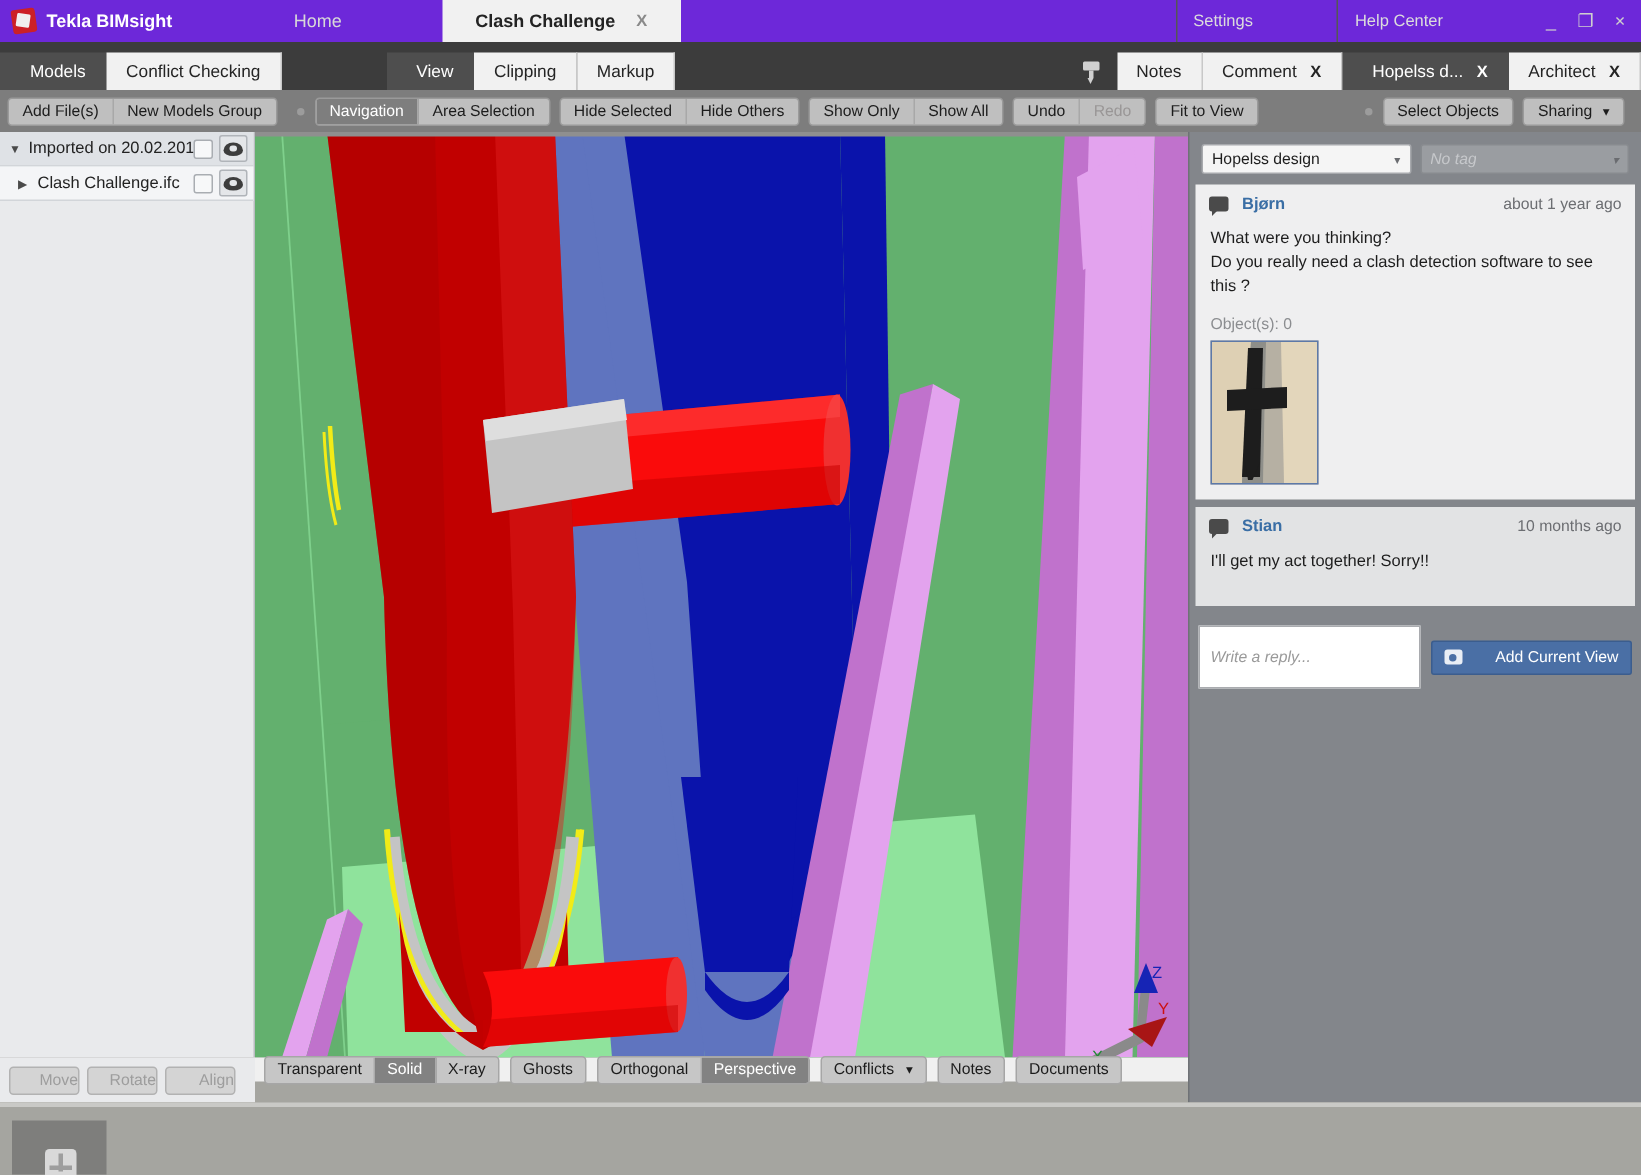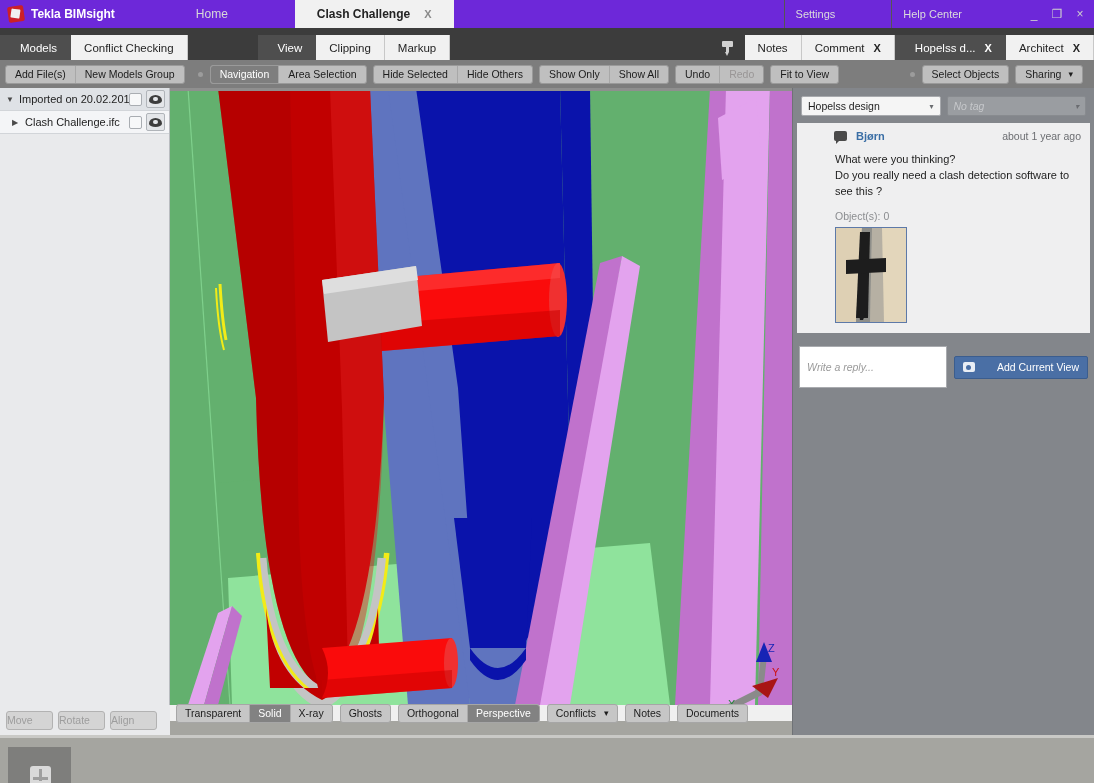--- a/index.html
+++ b/index.html
@@ -129,40 +129,40 @@
           border-right:1px solid #ababab; }
   .vbtn:last-child{border-right:none;}
   .vbtn.active{ background:#828282; color:#fff; }
   .vbtn.caret::after{ content:"▾"; margin-left:8px; font-size:9px;}
 
   
   #xfbar {
     position:absolute; left:0; top:705px; width:170px; height:30px;
     background:#e9eaec; display:flex; align-items:center; gap:5px; padding-left:6px;
   }
-  .xfbtn { height:19px; min-width:47px; display:flex;align-items:center;justify-content:flex-start;
+  .xfbtn { height:19px; min-width:47px; display:flex;align-items:center;justify-content:flex-end;
            background:#d4d4d4; border:1px solid #b2b2b2; border-radius:3px;
            font-size:10.5px; color:#9d9d9d; }
 
   
   #rpanel {
     position:absolute; left:792px; top:88px; width:302px; height:647px;
     background:#83868b; border-left:1px solid #6f7276;
   }
   .rp-head { display:flex; gap:6px; padding:8px 8px 7px 8px; }
   .sel {
     flex:1; height:20px; background:#f5f5f5; border:1px solid #a7a9ad;
     border-radius:2px; display:flex; align-items:center; padding:0 6px;
     font-size:10.5px; color:#1e1e1e; position:relative;
   }
   .sel.muted { background:#9a9da1; border-color:#888b8f; color:#c6c8cb; font-style:italic;}
   .sel .cv { position:absolute; right:6px; font-size:8px; color:#6a6c70;}
   .sel .txt { white-space:nowrap; overflow:hidden;}
 
-  .cbox { background:#efeff0; margin:0 4px 5px 4px;padding-left:28px; }
+  .cbox { background:#efeff0; margin:0 4px 5px 4px; }
   .cbox.alt { background:#e2e3e4; }
   .c-head { display:flex; align-items:center; height:26px; padding:0 9px; }
   .bubble { width:13px;height:10px; background:#4a4a4a; border-radius:2px;
             position:relative; margin-right:9px; flex:0 0 auto;}
   .bubble::after{ content:""; position:absolute; left:2px; top:9px;
      width:0;height:0;border-left:4px solid #4a4a4a;border-bottom:4px solid transparent;}
   .c-author { font-size:11px; color:#3a6ea5; font-weight:bold; }
   .c-time { margin-left:auto; font-size:10.5px; color:#6c6e72; }
   .c-body { padding:2px 10px 9px 10px; font-size:11px; color:#1d1d1d; line-height:16px; }
   .c-objs { padding:2px 10px 5px 10px; font-size:10.5px; color:#8b8d90; }
@@ -540,20 +540,28 @@
           <polygon points="42,0 70,0 70,94 46,94" fill="#e3d6bb"></polygon>
           <polygon points="36,0 46,0 48,94 34,94" fill="#b6b0a3"></polygon>
           <polygon points="24,4 34,4 32,90 20,90" fill="#1d1d1d"></polygon>
           <polygon points="10,32 50,30 50,44 10,46" fill="#1d1d1d"></polygon>
           <polygon points="22,80 32,80 27,92 24,92" fill="#1d1d1d"></polygon>
         </svg>
       </div>
     </div>
   </div>
 
+  <div class="cbox alt">
+    <div class="c-head">
+      <span class="bubble"></span>
+      <span class="c-author">Stian</span>
+      <span class="c-time">10 months ago</span>
+    </div>
+    <div class="c-body" style="white-space:pre-line;padding-bottom:22px">I'll get my act together! Sorry!!</div>
+  </div>
 
   <div class="reply-row">
     <div class="reply-input">
       <span>Write a reply...</span>
     </div>
     <div class="acv-btn">
       <span class="cam"></span>
       <span>Add Current View</span>
     </div>
   </div>

